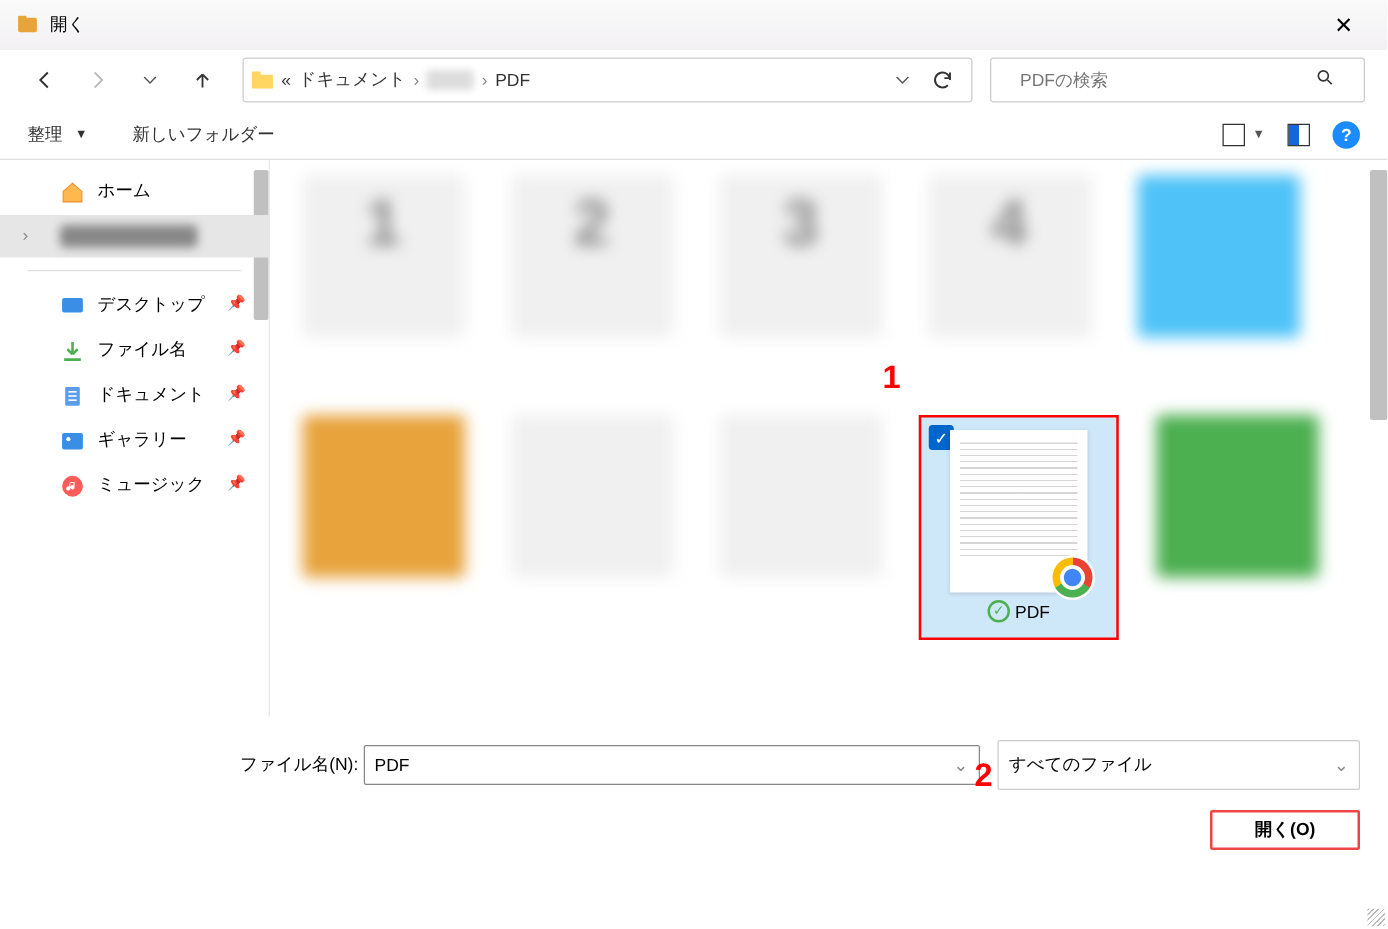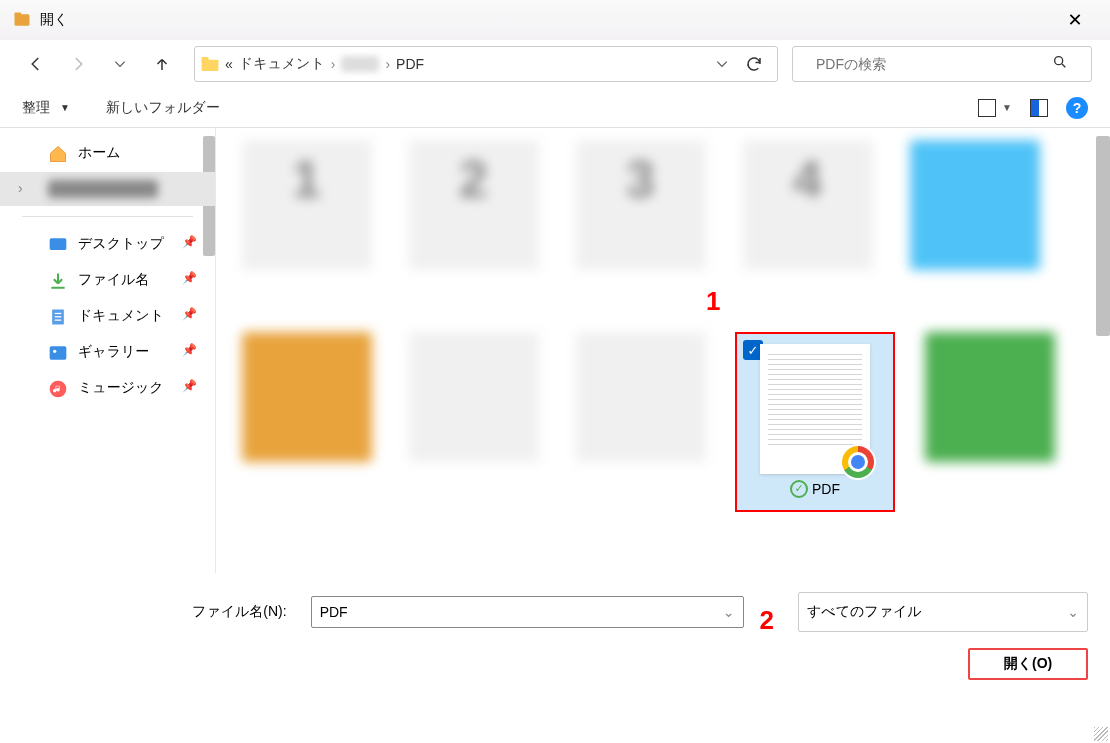--- a/index.html
+++ b/index.html
@@ -62,21 +62,21 @@
     .doc-lines { position: absolute; top: 10px; left: 8px; right: 8px; bottom: 28px; background: repeating-linear-gradient(#888 0, #888 1px, transparent 1px, transparent 5px); opacity: 0.35; }
     .chrome-badge { position: absolute; bottom: -6px; right: -6px; width: 36px; height: 36px; border-radius: 50%; background: #fff; display: flex; align-items: center; justify-content: center; }
     .chrome-ico { width: 32px; height: 32px; border-radius: 50%; background: conic-gradient(#ea4335 0 120deg, #4caf50 120deg 240deg, #fbbc05 240deg 360deg); position: relative; }
     .chrome-ico::after { content:''; position:absolute; top:50%; left:50%; width:14px; height:14px; background:#4285f4; border:3px solid #fff; border-radius:50%; transform:translate(-50%,-50%); }
     .file-label { display: flex; align-items: center; gap: 4px; margin-top: 6px; font-size: 14px; }
     .sync-ico { width: 18px; height: 18px; border: 2px solid #4caf50; border-radius: 50%; position: relative; }
     .sync-ico::after { content:'✓'; color:#4caf50; font-size:11px; position:absolute; top:50%; left:50%; transform:translate(-50%,-52%); }
     
     .annotation { position: absolute; color: #ff0000; font-size: 26px; font-weight: bold; z-index: 10; }
     
-    .bottom-row1 { display: flex; align-items: center; padding: 14px 22px 8px; gap: 24px; }
+    .bottom-row1 { display: flex; align-items: center; padding: 14px 22px 8px; gap: 4px; }
     .bottom-row2 { display: flex; align-items: center; justify-content: flex-end; padding: 4px 22px 14px; gap: 18px; }
     .field-label { font-size: 14px; margin-left: 170px; }
     .filename-input { flex: 1; border: 1px solid #888; height: 32px; padding: 0 8px; font-size: 14px; border-radius: 2px; display: flex; align-items: center; justify-content: space-between; }
     .filetype-sel { width: 290px; border: 1px solid #ccc; height: 40px; padding: 0 8px; font-size: 14px; display: flex; align-items: center; justify-content: space-between; border-radius: 2px; }
     .btn { min-width: 120px; height: 32px; border: 1px solid #ccc; background: #fff; font-size: 14px; cursor: pointer; display: flex; align-items: center; justify-content: center; border-radius: 2px; }
     .btn.primary { border: 2px solid #ef4444; font-weight: bold; }
     
     .grip { position: absolute; bottom: 2px; right: 2px; width: 14px; height: 14px; background: repeating-linear-gradient(135deg,#bbb 0,#bbb 1px,transparent 1px,transparent 3px); }
   </style>
 </head>

